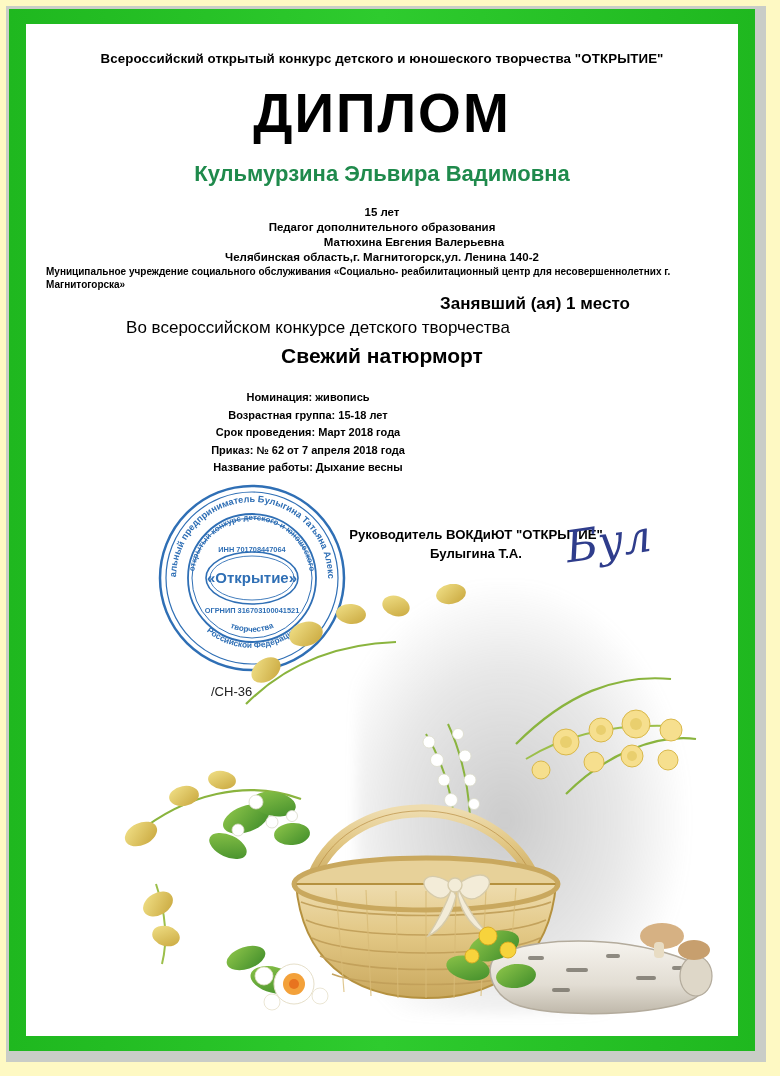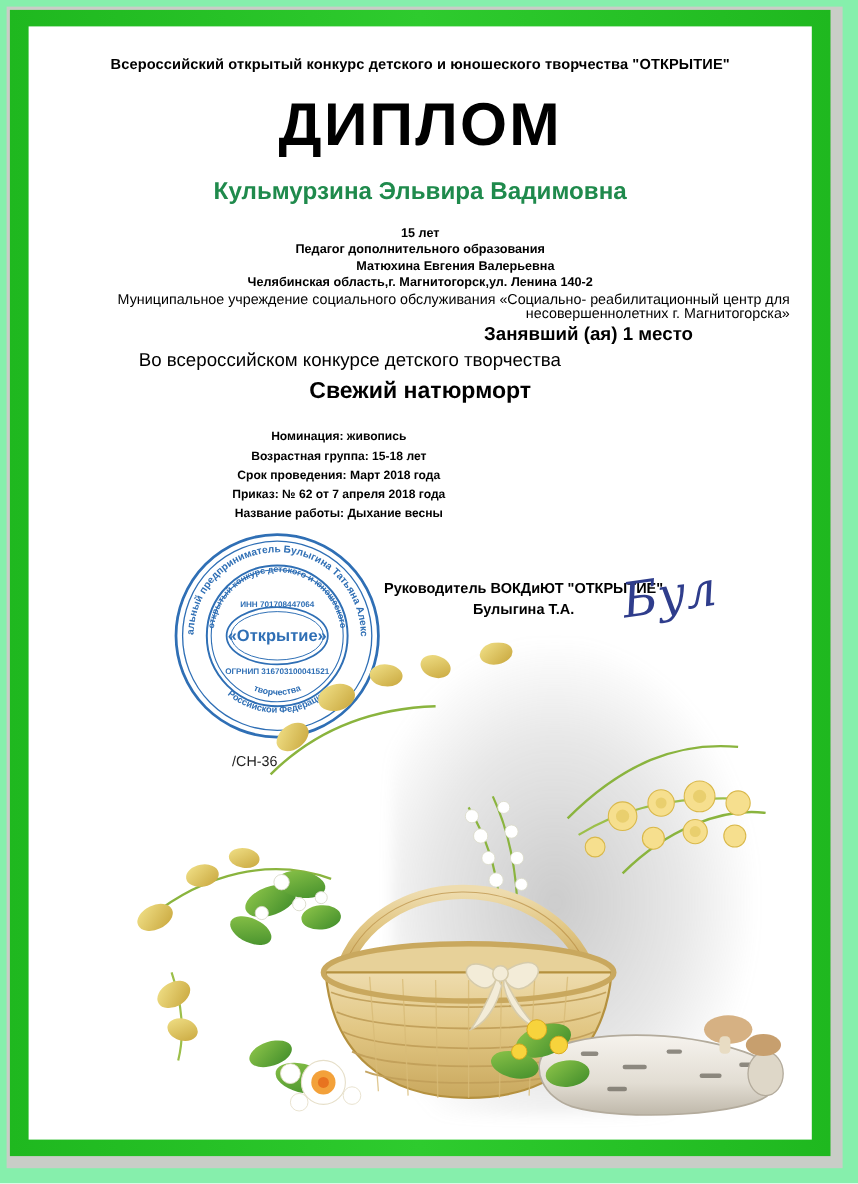--- a/index.html
+++ b/index.html
@@ -12,21 +12,21 @@
     height: 1076px;
     font-family: "Liberation Sans", sans-serif;
     overflow: hidden;
   }
 
   
   .page {
     position: relative;
     width: 780px;
     height: 1076px;
-    background: #86efac;
+    background: #fef9c3;
     box-sizing: border-box;
   }
   .frame-outer {
     position: absolute;
     left: 6px;
     top: 6px;
     width: 760px;
     height: 1056px;
     background: #c9cdc7;
     box-sizing: border-box;
@@ -108,23 +108,23 @@
   }
   .age { top: 181px; }
   .teacher-role { top: 196px; }
   .teacher-name { top: 211px; margin-left: 32px; }
   .address { top: 226px; }
   .institution {
     position: absolute;
     left: 20px;
     top: 241px;
     width: 672px;
-    text-align: right;
-    font-size: 13px;
-    font-weight: normal;
+    text-align: left;
+    font-size: 10px;
+    font-weight: bold;
     color: #000000;
     line-height: 13px;
   }
   .place-line {
     position: absolute;
     left: 0;
     top: 270px;
     width: 604px;
     text-align: right;
     font-size: 17px;

